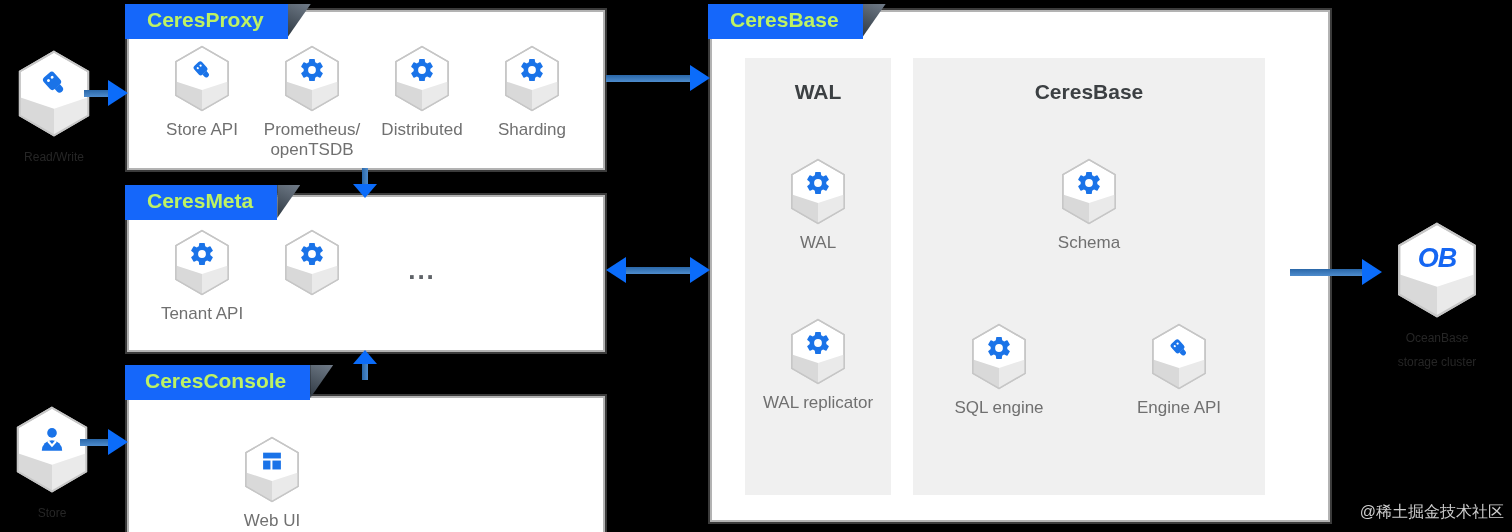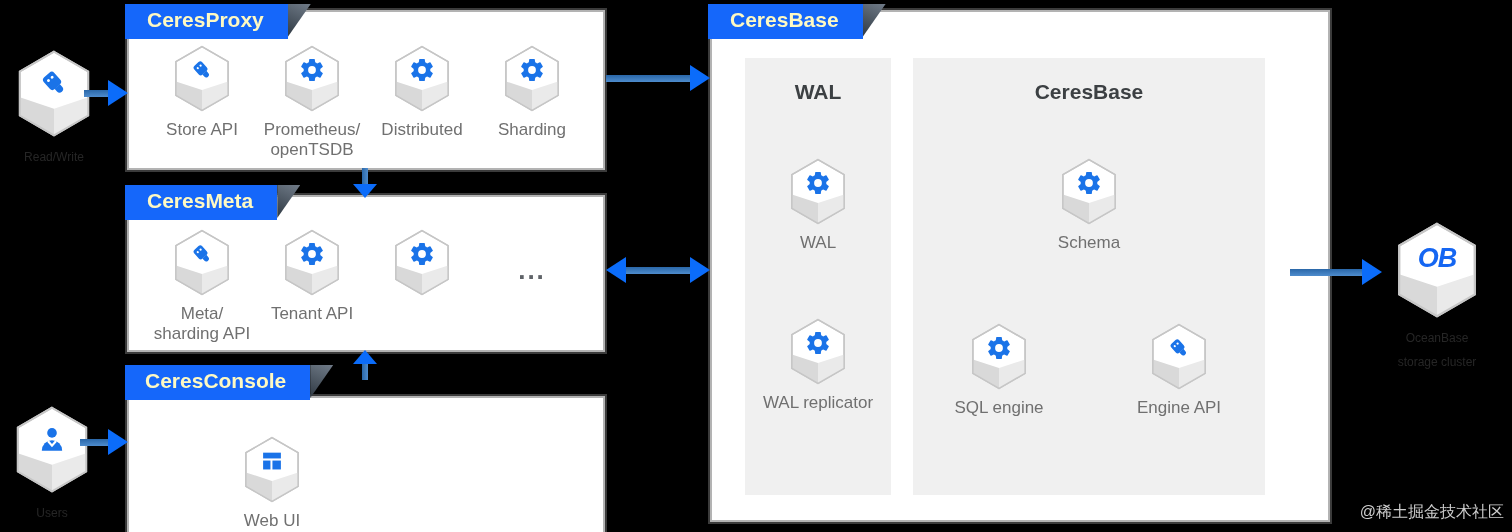--- a/index.html
+++ b/index.html
@@ -6,21 +6,21 @@
   .stage{position:relative;width:1512px;height:532px;background:#000;overflow:hidden;
          font-family:"Liberation Sans",sans-serif;}
 
   
   .panel{position:absolute;background:#fff;border:2px solid #b3b3b3;
          box-shadow:0 0 0 2px rgba(130,130,130,.45);box-sizing:border-box;z-index:2;}
   .subpanel{position:absolute;background:#f0f0f0;box-sizing:border-box;}
   .sub-title{margin-top:22px;text-align:center;font-size:21px;font-weight:bold;color:#3c4043;}
 
   
-  .ribbon{position:absolute;z-index:6;background:#1567fa;color:#fef9c3;font-size:21px;font-weight:bold;
+  .ribbon{position:absolute;z-index:6;background:#1567fa;color:#bef264;font-size:21px;font-weight:bold;
           padding:4px 24px 7px 22px;line-height:24px;}
   .ribbon::after{content:"";position:absolute;right:-23px;top:0;width:23px;height:33px;
           background:linear-gradient(205deg,#707b88,#2e3842);clip-path:polygon(0 0,100% 0,0 100%);}
 
   
   .hex-item{display:flex;flex-direction:column;align-items:center;text-align:center;}
   .hexrow .hex-item{width:110px;flex:0 0 110px;}
   .hex{position:relative;width:58px;height:67px;}
   .hex svg.hexbg{position:absolute;inset:0;width:100%;height:100%;}
   .hex-ic{position:absolute;left:50%;top:38%;transform:translate(-50%,-50%);width:46%;height:46%;}
@@ -150,21 +150,21 @@
           <polygon points="50,2 95,28 95,86 50,112 5,86 5,28" fill="none" stroke="#c6c6c6" stroke-width="2.5"></polygon>
         </svg>
         <div class="hex-ic">
           <svg viewBox="0 0 24 24">
             <circle cx="12" cy="7.8" r="3.3" fill="#1a73e8"></circle>
             <path d="M5 20a7 7.2 0 0 1 14 0z" fill="#1a73e8"></path>
             <path d="M9.2 13.4 12 16.6l2.8-3.2" stroke="#fff" stroke-width="1.5" fill="none"></path>
           </svg>
         </div>
       </div>
-      <div class="hex-label">Users</div>
+      <div class="hex-label">Store</div>
     </div>
   <div class="hex-item ext ob n-storage">
       <div class="hex">
         <svg class="hexbg" viewBox="0 0 100 114">
           <polygon points="50,2 95,28 95,86 50,112 5,86 5,28" fill="#ffffff" stroke="#c6c6c6" stroke-width="2.5"></polygon>
           <path d="M5,62 L50,77 L50,112 L5,86 Z" fill="#d9d9d9"></path>
           <path d="M50,77 L95,62 L95,86 L50,112 Z" fill="#eaeaea"></path>
           <polygon points="50,2 95,28 95,86 50,112 5,86 5,28" fill="none" stroke="#c6c6c6" stroke-width="2.5"></polygon>
         </svg>
         <div class="hex-logo">OB</div>
@@ -242,41 +242,20 @@
             </div>
           </div>
           <div class="hex-label">Sharding</div>
         </div>
       </div>
   </div>
   <div class="ribbon r-proxy">CeresProxy</div>
 
   <div class="panel p-meta">
     <div class="hexrow meta-row">
-        <div class="hex-item">
-          <div class="hex">
-            <svg class="hexbg" viewBox="0 0 100 114">
-              <polygon points="50,2 95,28 95,86 50,112 5,86 5,28" fill="#ffffff" stroke="#c6c6c6" stroke-width="2.5"></polygon>
-              <path d="M5,62 L50,77 L50,112 L5,86 Z" fill="#d9d9d9"></path>
-              <path d="M50,77 L95,62 L95,86 L50,112 Z" fill="#eaeaea"></path>
-              <polygon points="50,2 95,28 95,86 50,112 5,86 5,28" fill="none" stroke="#c6c6c6" stroke-width="2.5"></polygon>
-            </svg>
-            <div class="hex-ic">
-              <svg viewBox="0 0 24 24">
-                <g transform="rotate(-42 12 12)">
-                  <rect x="7.2" y="4.6" width="9.6" height="10.8" rx="2.4" fill="#1a73e8"></rect>
-                  <path d="M9.6 15.2h4.8v2.5a2.4 2.4 0 0 1-4.8 0z" fill="#1a73e8"></path>
-                  <circle cx="10.3" cy="8.2" r="1" fill="#fff"></circle>
-                  <circle cx="13.7" cy="8.2" r="1" fill="#fff"></circle>
-                </g>
-              </svg>
-            </div>
-          </div>
-          <div class="hex-label">Meta/<br>sharding API</div>
-        </div>
         <div class="hex-item">
           <div class="hex">
             <svg class="hexbg" viewBox="0 0 100 114">
               <polygon points="50,2 95,28 95,86 50,112 5,86 5,28" fill="#ffffff" stroke="#c6c6c6" stroke-width="2.5"></polygon>
               <path d="M5,62 L50,77 L50,112 L5,86 Z" fill="#d9d9d9"></path>
               <path d="M50,77 L95,62 L95,86 L50,112 Z" fill="#eaeaea"></path>
               <polygon points="50,2 95,28 95,86 50,112 5,86 5,28" fill="none" stroke="#c6c6c6" stroke-width="2.5"></polygon>
             </svg>
             <div class="hex-ic">
               <svg viewBox="0 0 24 24">

